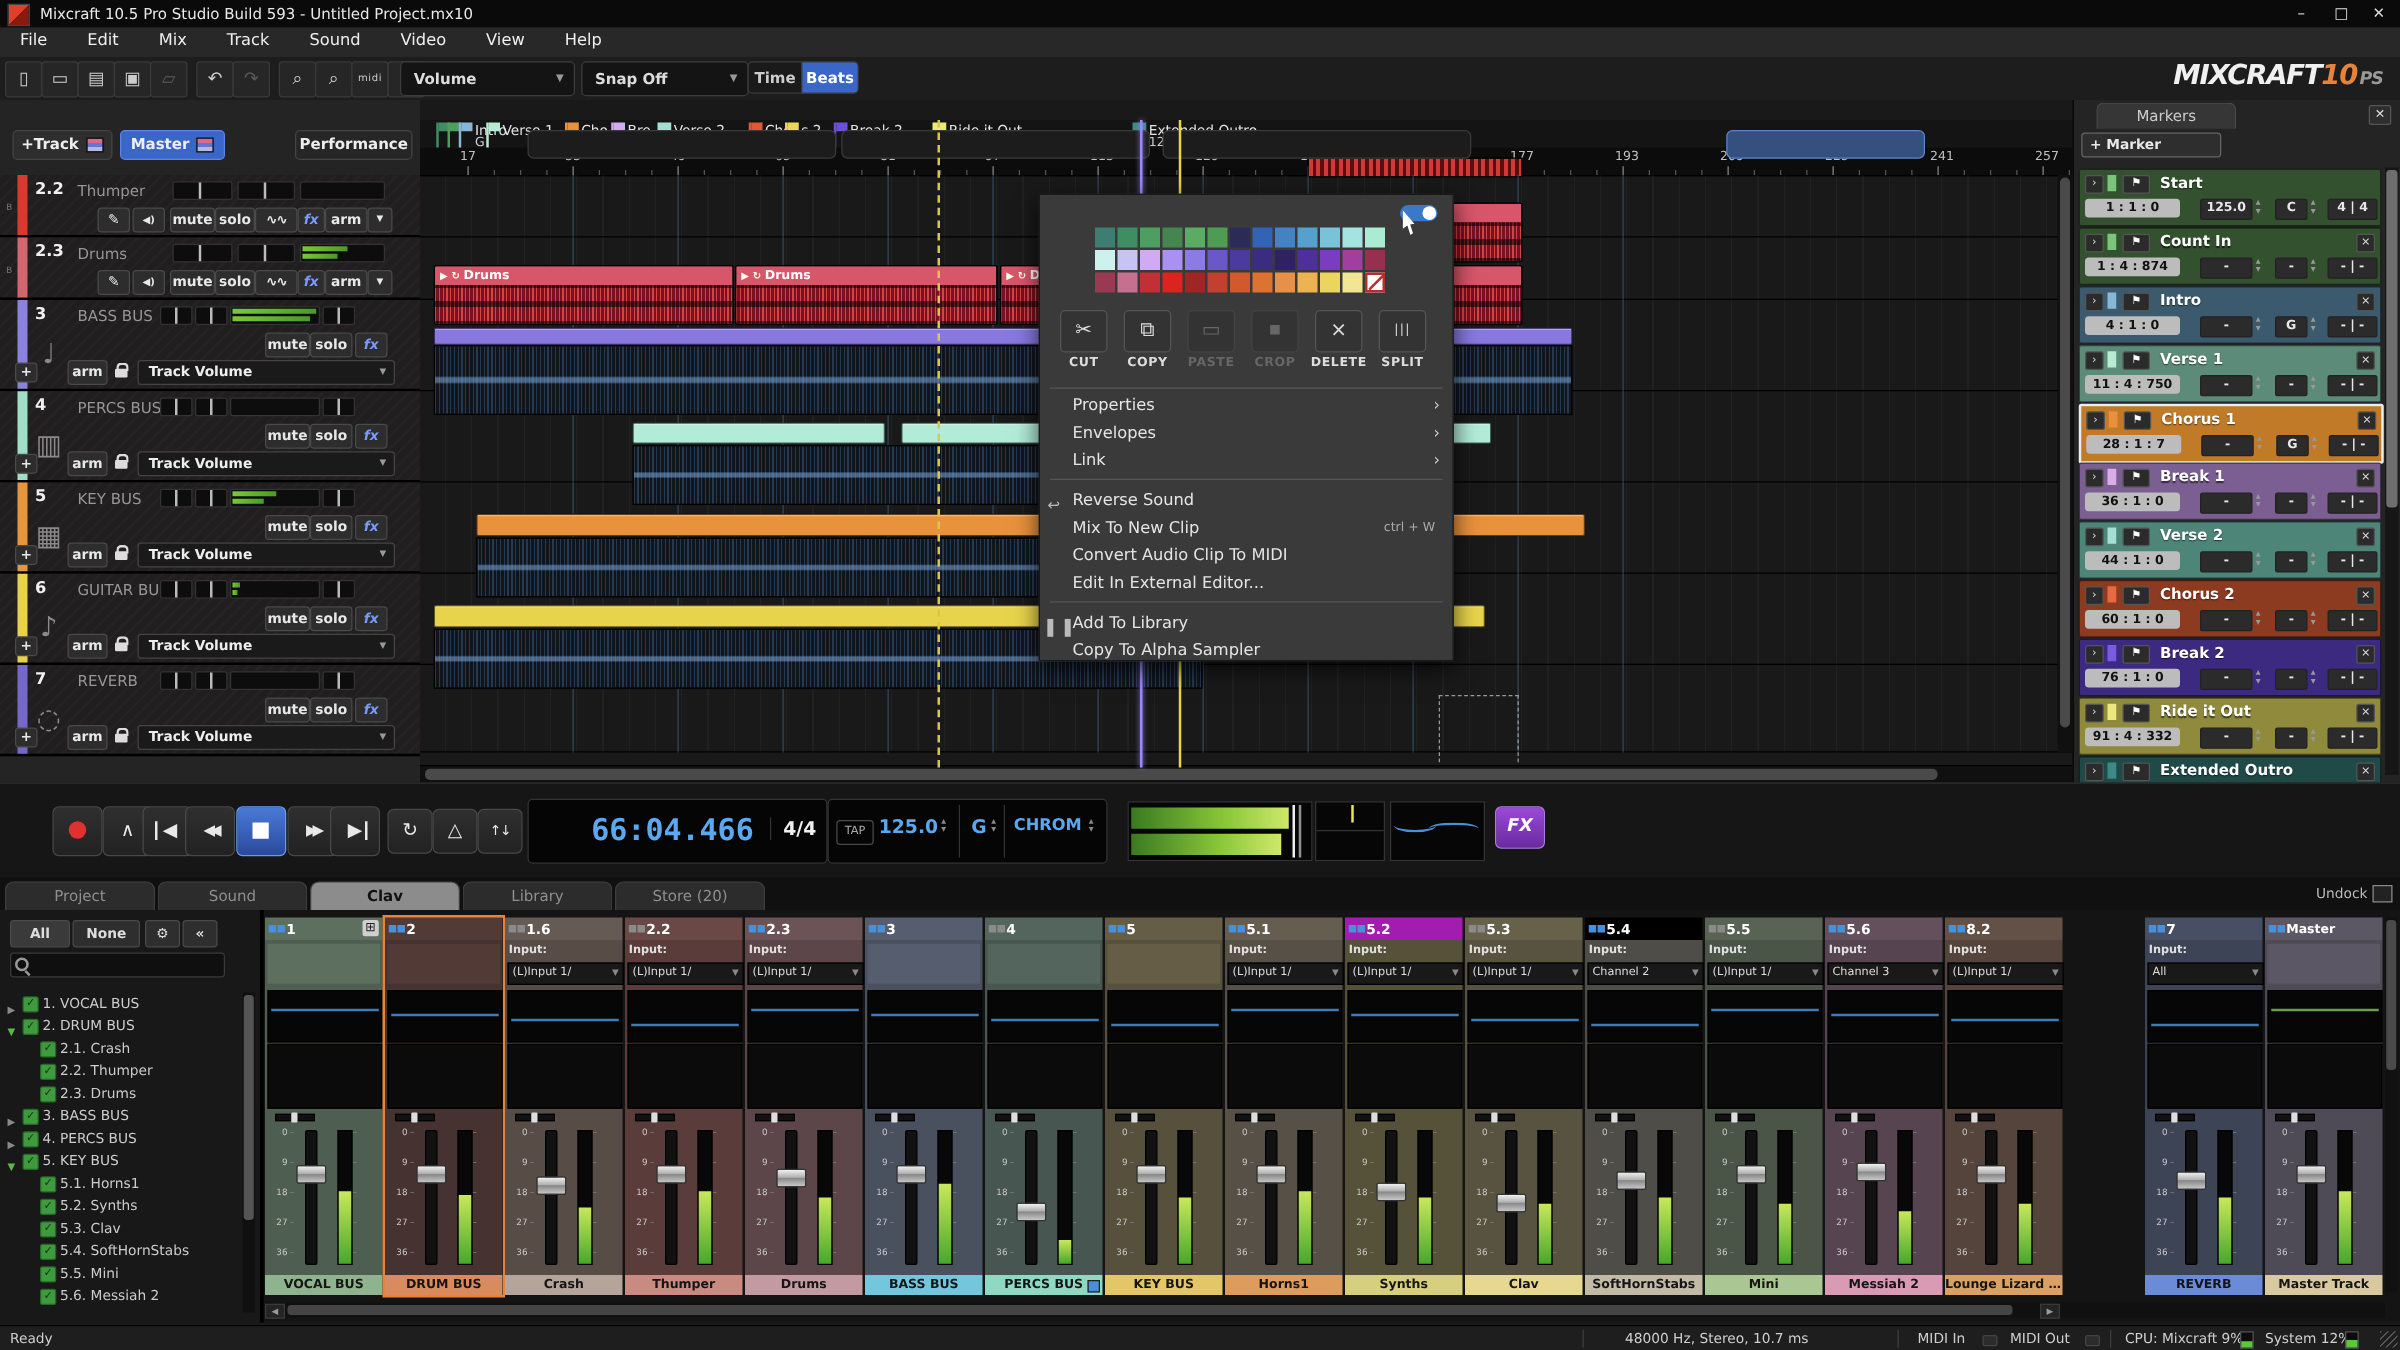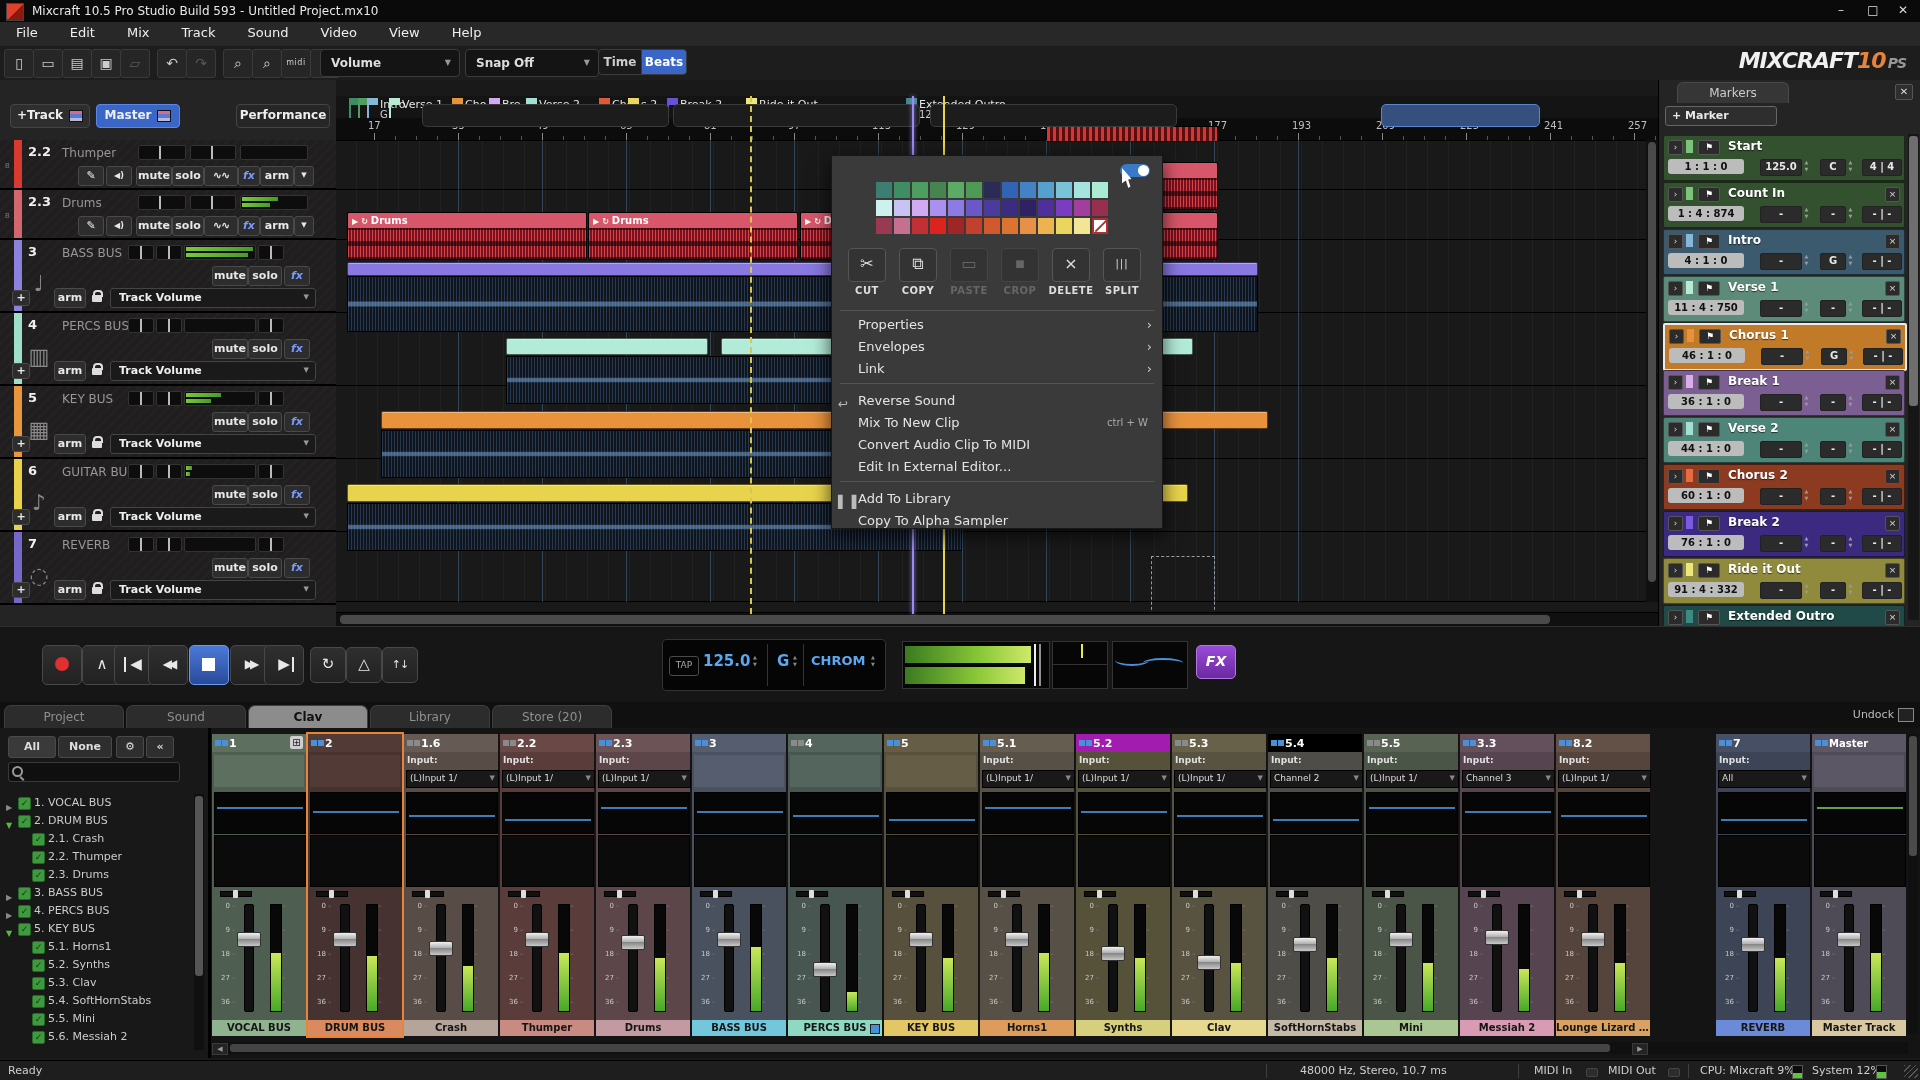--- a/index.html
+++ b/index.html
@@ -718,21 +718,21 @@
           <div class="mspin" style="left: 182px; white-space: pre-line;">▲
 ▼</div>
           <div class="mfield" style="left: 198px; width: 38px;">- | -</div>
         </div>
         <div class="mcard sel" style="top: 243px; background: rgb(192, 122, 40);">
           <div class="msq" style="left: 4px; top: 4px;">›</div>
           <div class="mchip" style="background: rgb(232, 144, 64);"></div>
           <div class="mflagbox">⚑</div>
           <div class="mname">Chorus 1</div>
           <div class="msq" style="right: 4px; top: 4px;">×</div>
-          <div class="mtime">46 : 1 : 0</div>
+          <div class="mtime">28 : 1 : 7</div>
           <div class="mfield" style="left: 96px; width: 40px;">-</div>
           <div class="mspin" style="left: 138px; white-space: pre-line;">▲
 ▼</div>
           <div class="mfield" style="left: 156px; width: 24px;">G</div>
           <div class="mspin" style="left: 182px; white-space: pre-line;">▲
 ▼</div>
           <div class="mfield" style="left: 198px; width: 38px;">- | -</div>
         </div>
         <div class="mcard" style="top: 290px; background: rgb(124, 95, 146);">
           <div class="msq" style="left: 4px; top: 4px;">›</div>
@@ -948,20 +948,24 @@
         <div class="pbtn" style="left: 148px; letter-spacing: -4px; font-size: 12px;">◀◀</div>
         <div class="pbtn blue" style="left: 189px;">
           <div style="position: absolute; left: 12px; top: 12px; width: 13px; height: 13px; background: rgb(255, 255, 255);"></div>
         </div>
         <div class="pbtn" style="left: 230px; letter-spacing: -4px; font-size: 12px;">▶▶</div>
         <div class="pbtn" style="left: 264px;">▶<div style="position: absolute; right: 9px; top: 11px; width: 2px; height: 15px; background: rgb(232, 232, 232);"></div></div>
         <div class="pbtn" style="left: 310px; width: 34px; height: 34px; top: 20px; line-height: 33px;">↻</div>
         <div class="pbtn" style="left: 346px; width: 34px; height: 34px; top: 20px; line-height: 33px;">△</div>
         <div class="pbtn" style="left: 382px; width: 34px; height: 34px; top: 20px; line-height: 33px; font-size: 11px; letter-spacing: -1px;">↑↓</div>
       </div>
+    <div id="display">
+      <div id="timetext">66:04.466</div>
+      <div id="sigtext">4/4</div>
+    </div>
     <div id="tempopanel">
       <div style="position:absolute;left:6px;top:16px;width:28px;height:18px;border:1px solid #4a4a4a;border-radius:3px;font-size:9px;color:#aaa;text-align:center;line-height:17px;">TAP</div>
       <div style="position:absolute;left:40px;top:12px;font-size:15px;font-weight:bold;color:#5aa8f0;">125.0</div>
       <div class="spin" style="left:88px;top:14px;">▲<br>▼</div>
       <div style="position:absolute;left:104px;top:4px;bottom:4px;width:1px;background:#333;"></div>
       <div style="position:absolute;left:114px;top:12px;font-size:15px;font-weight:bold;color:#5aa8f0;">G</div>
       <div class="spin" style="left:128px;top:14px;">▲<br>▼</div>
       <div style="position:absolute;left:140px;top:4px;bottom:4px;width:1px;background:#333;"></div>
       <div style="position:absolute;left:148px;top:13px;font-size:13px;font-weight:bold;color:#5aa8f0;">CHROM</div>
       <div class="spin" style="left:206px;top:14px;">▲<br>▼</div>
@@ -1585,21 +1589,21 @@
             <div class="vmeter">
               <div class="vfill" style="height: 45%;"></div>
             </div>
           </div>
           <div class="striplabel" style="background: rgb(170, 199, 147);">Mini</div>
         </div>
         <div class="strip" style="left: 1460px;">
           <div class="head" style="background: rgb(100, 80, 93);">
             <div class="pairsq" style="left: 3px; background: rgb(74, 144, 216);"></div>
             <div class="pairsq" style="left: 10px; background: rgb(74, 144, 216);"></div>
-            <div class="stripnum">3.3</div>
+            <div class="stripnum">5.6</div>
           </div>
           <div class="stripbody" style="background: rgb(86, 68, 80);"></div>
           <div class="inlabel">Input:</div>
           <div class="indrop">Channel 3<div class="car">▼</div></div>
           <div class="eqpanel">
             <div class="eqline" style="top: 18px;"></div>
           </div>
           <div class="sendpanel"></div>
           <div class="fzone">
             <div class="mini">

